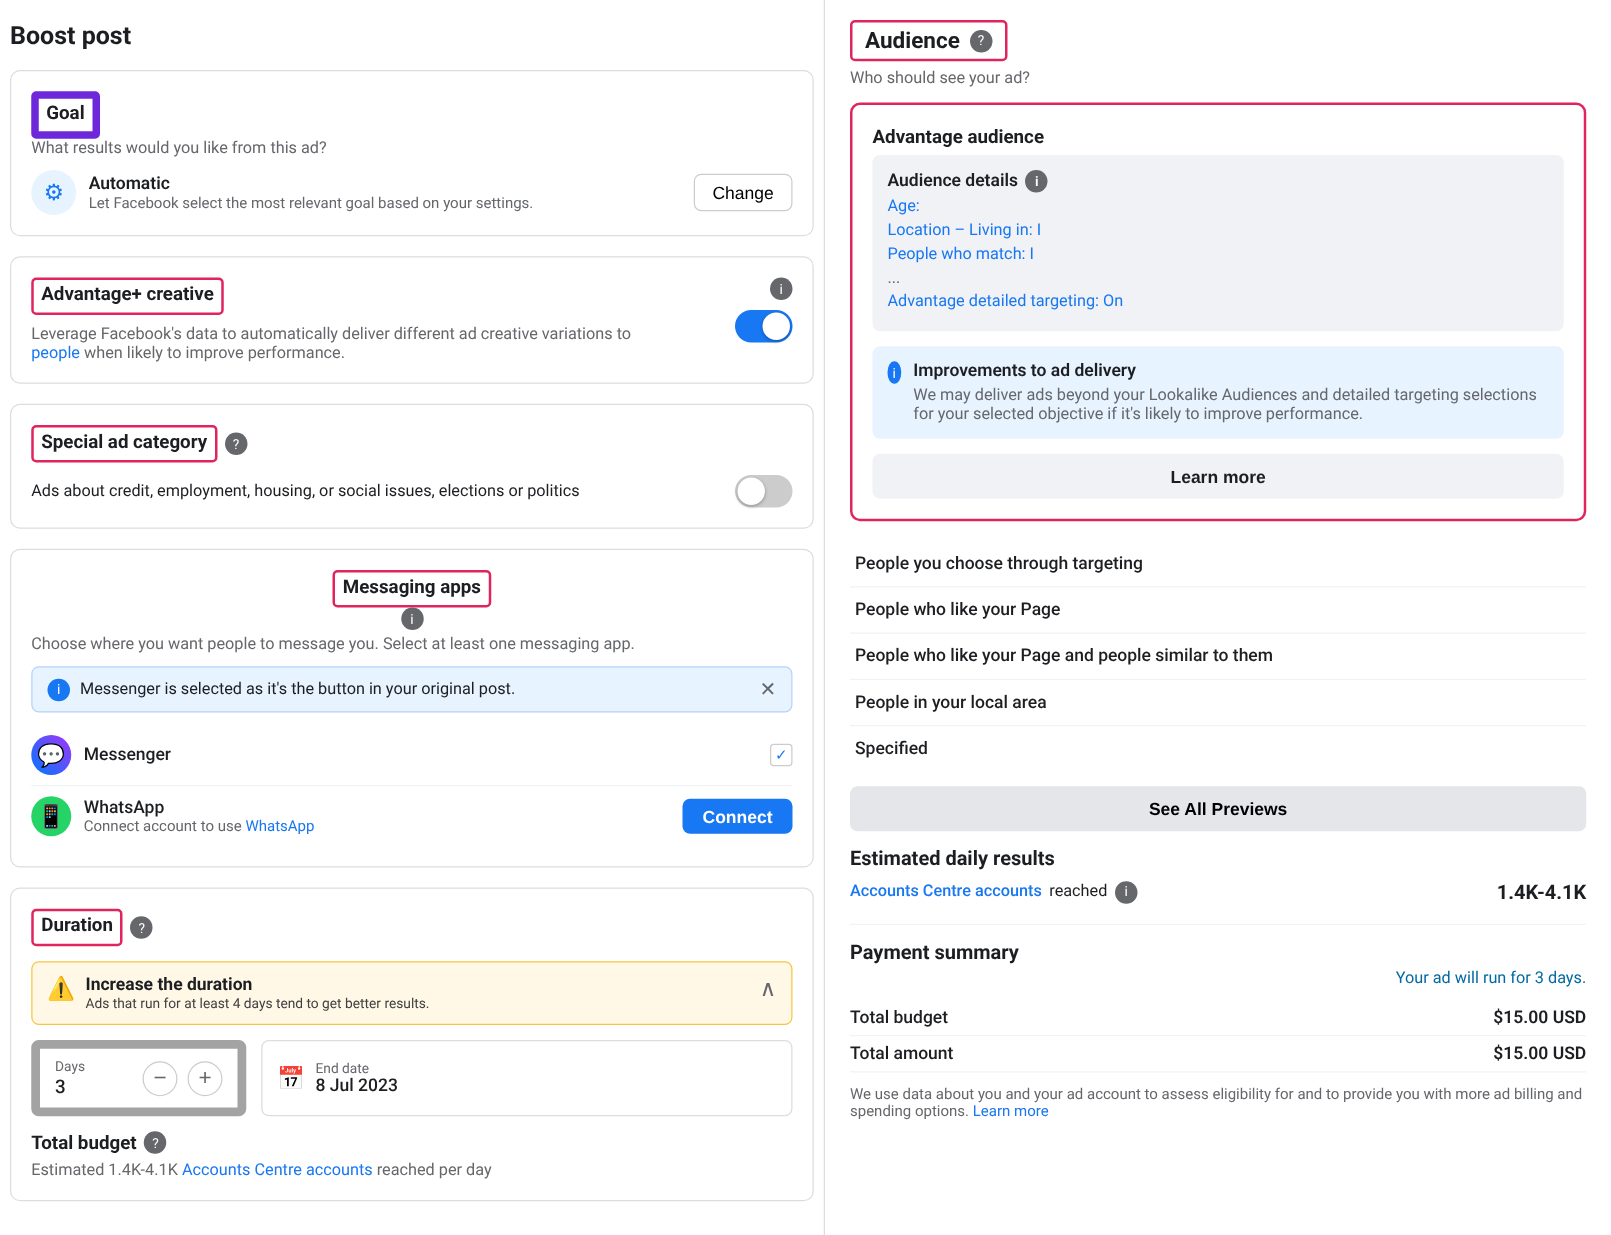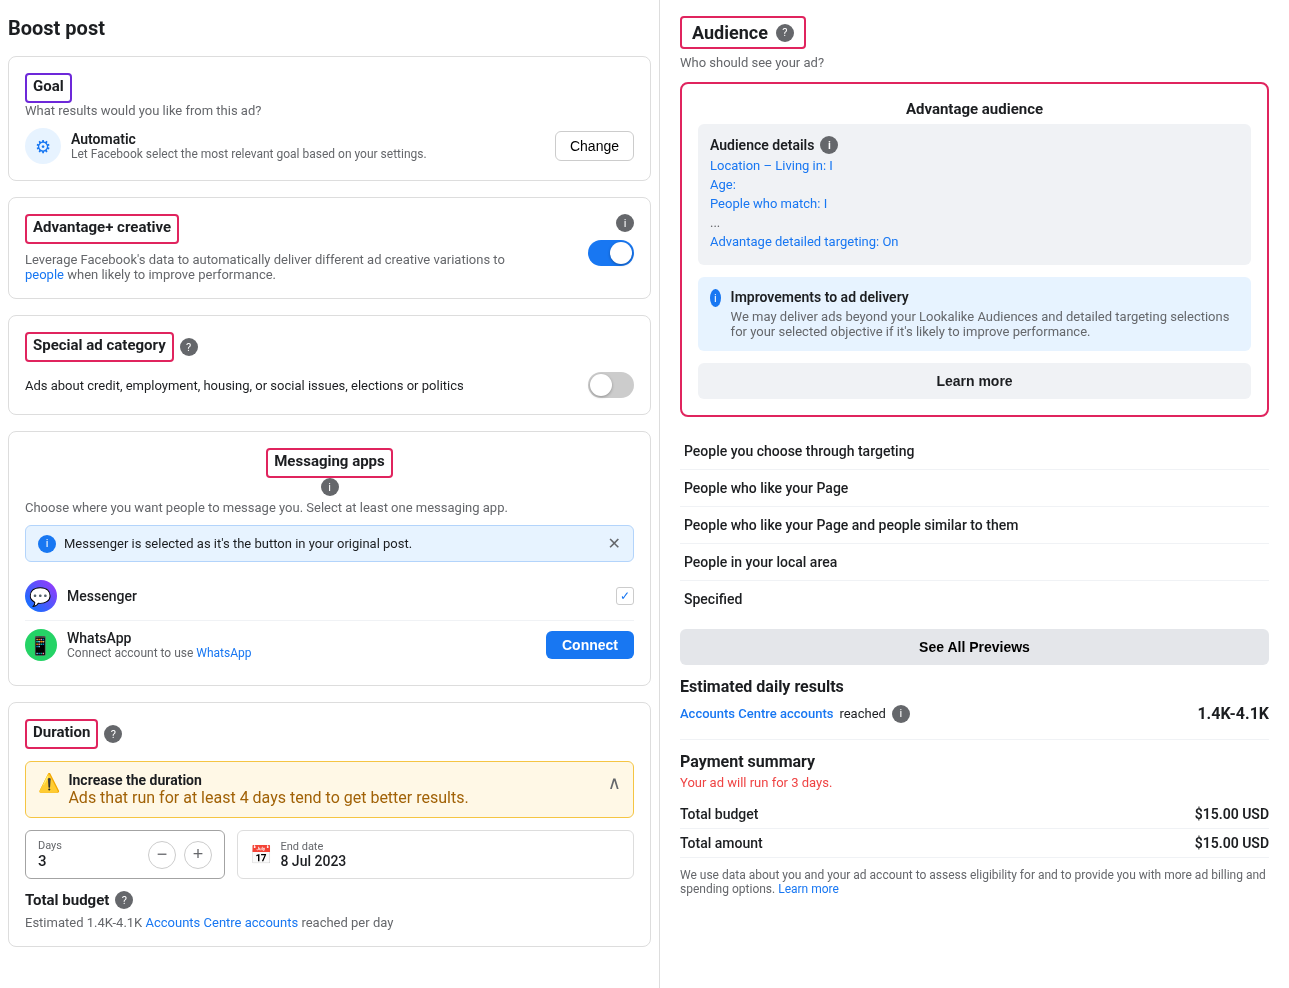--- a/index.html
+++ b/index.html
@@ -58,25 +58,25 @@
     .btn-connect { padding: 6px 16px; background: #1877f2; color: #fff; border: none; border-radius: 6px; font-size: 14px; font-weight: 600; cursor: pointer; }
 
     .whatsapp-desc { font-size: 12px; color: #65676b; }
     .whatsapp-desc a { color: #1877f2; text-decoration: none; }
 
     
     .duration-warning { background: #fff8e6; border: 1px solid #f5c543; border-radius: 6px; padding: 10px 12px; margin-bottom: 12px; display: flex; align-items: flex-start; justify-content: space-between; }
     .duration-warning-left { display: flex; align-items: flex-start; gap: 8px; }
     .warn-icon { font-size: 18px; }
     .warn-title { font-size: 14px; font-weight: 700; }
-    .warn-desc { font-size: 16px; color: #a16207; }
+    .warn-desc { font-size: 11px; color: #404040; }
     .chevron-up { font-size: 18px; color: #65676b; cursor: pointer; }
 
     .duration-inputs { display: flex; gap: 12px; margin-bottom: 12px; }
-    .days-input-box { border: 1px solid #a3a3a3; border-radius: 6px; padding: 8px 12px; width: 200px; display: flex; align-items: center; justify-content: space-between; }
+    .days-input-box { border: 7px solid #a3a3a3; border-radius: 6px; padding: 8px 12px; width: 172px; display: flex; align-items: center; justify-content: space-between; }
     .days-label { font-size: 11px; color: #65676b; }
     .days-value { font-size: 15px; font-weight: 500; }
     .days-controls { display: flex; align-items: center; gap: 8px; }
     .day-btn { width: 28px; height: 28px; border: 1px solid #ccc; border-radius: 50%; background: #fff; display: flex; align-items: center; justify-content: center; cursor: pointer; font-size: 18px; color: #65676b; }
 
     .enddate-box { border: 1px solid #ddd; border-radius: 6px; padding: 8px 12px; flex: 1; display: flex; align-items: center; gap: 8px; }
     .cal-icon { color: #65676b; font-size: 18px; }
     .enddate-label { font-size: 11px; color: #65676b; }
     .enddate-value { font-size: 14px; font-weight: 500; }
 
@@ -93,21 +93,21 @@
     .section-header-box { border: 2px solid #e0245e; border-radius: 4px; display: inline-flex; padding: 2px 6px; }
 
     
     .right-panel { flex: 1; padding: 16px 20px; background: #fff; overflow-y: auto; }
     .audience-title { font-size: 18px; font-weight: 700; }
 
     .who-text { font-size: 13px; color: #65676b; margin-bottom: 12px; }
 
     
     .adv-audience-box { border: 2px solid #e0245e; border-radius: 8px; padding: 16px; margin-bottom: 16px; }
-    .adv-audience-title { font-size: 15px; font-weight: 700; margin-bottom: 6px; text-align: center; }
+    .adv-audience-title { font-size: 15px; font-weight: 700; margin-bottom: 6px; }
     .adv-audience-desc { font-size: 13px; color: #65676b; margin-bottom: 12px; }
 
     .audience-details-box { background: #f0f2f5; border-radius: 6px; padding: 12px; margin-bottom: 12px; }
     .audience-details-title { font-size: 14px; font-weight: 600; display: flex; align-items: center; gap: 6px; margin-bottom: 4px; }
     .audience-detail-row { font-size: 13px; color: #1c1e21; margin-bottom: 4px; }
     .audience-detail-row span { color: #1877f2; }
     .audience-detail-fade { font-size: 13px; color: #65676b; margin-bottom: 4px; }
 
     .improvements-box { background: #e7f3ff; border-radius: 6px; padding: 12px; margin-bottom: 12px; display: flex; gap: 10px; }
     .improvements-text-title { font-size: 14px; font-weight: 600; margin-bottom: 4px; }
@@ -126,21 +126,21 @@
     .estimated-results-section { margin-bottom: 16px; }
     .est-title { font-size: 16px; font-weight: 700; margin-bottom: 8px; }
     .est-row { display: flex; align-items: center; justify-content: space-between; }
     .est-label { font-size: 13px; color: #1c1e21; display: flex; align-items: center; gap: 6px; }
     .est-label a { color: #1877f2; text-decoration: none; font-weight: 500; }
     .est-value { font-size: 16px; font-weight: 700; }
 
     
     .payment-section { }
     .payment-title { font-size: 16px; font-weight: 700; margin-bottom: 4px; }
-    .payment-subtitle { font-size: 13px; color: #ef4444; margin-bottom: 10px; }
+    .payment-subtitle { font-size: 13px; color: #0369a1; margin-bottom: 10px; text-align: right; }
     .payment-row { display: flex; justify-content: space-between; align-items: center; padding: 6px 0; border-bottom: 1px solid #f0f2f5; }
     .payment-row:last-of-type { border-bottom: none; }
     .payment-label { font-size: 14px; font-weight: 500; }
     .payment-value { font-size: 14px; font-weight: 600; }
     .payment-footer { font-size: 12px; color: #65676b; margin-top: 10px; }
     .payment-footer a { color: #1877f2; text-decoration: none; }
 
     .divider { height: 1px; background: #f0f2f5; margin: 12px 0; }
 
     .goal-section-header { display: flex; align-items: center; gap: 4px; }
@@ -148,21 +148,21 @@
 </head>
 <body>
 
 <div class="page-container">
 
   <div class="left-panel">
     <div class="page-title">Boost post</div>
 
     <div class="section-card">
       <div class="goal-section-header">
-        <div class="section-header-box" style="border:2px solid #6d28d9; border-radius:4px;">
+        <div class="section-header-box" style="border:6px solid #6d28d9; border-radius:4px;">
           <span class="section-header">Goal</span>
         </div>
       </div>
       <div class="section-subtext">What results would you like from this ad?</div>
       <div class="goal-row">
         <div class="goal-left">
           <div class="goal-icon">⚙</div>
           <div>
             <div class="goal-label">Automatic</div>
             <div class="goal-desc">Let Facebook select the most relevant goal based on your settings.</div>
@@ -315,25 +315,25 @@
     
     <div class="adv-audience-box">
       <div class="adv-audience-title">Advantage audience</div>
 
       <div class="audience-details-box">
         <div class="audience-details-title">
           <span>Audience details</span>
           <div class="info-circle">i</div>
         </div>
         <div class="audience-detail-row">
+          <span>Age:</span>
+        </div>
+        <div class="audience-detail-row">
           <span>Location – Living in:</span>
           <span>I</span>
-        </div>
-        <div class="audience-detail-row">
-          <span>Age:</span>
         </div>
         <div class="audience-detail-row">
           <span>People who match:</span>
           <span style="color:#1877f2;">I</span>
         </div>
         <div class="audience-detail-fade">...</div>
         <div class="audience-detail-row">
           <span>Advantage detailed targeting:</span>
           <span>On</span>
         </div>

